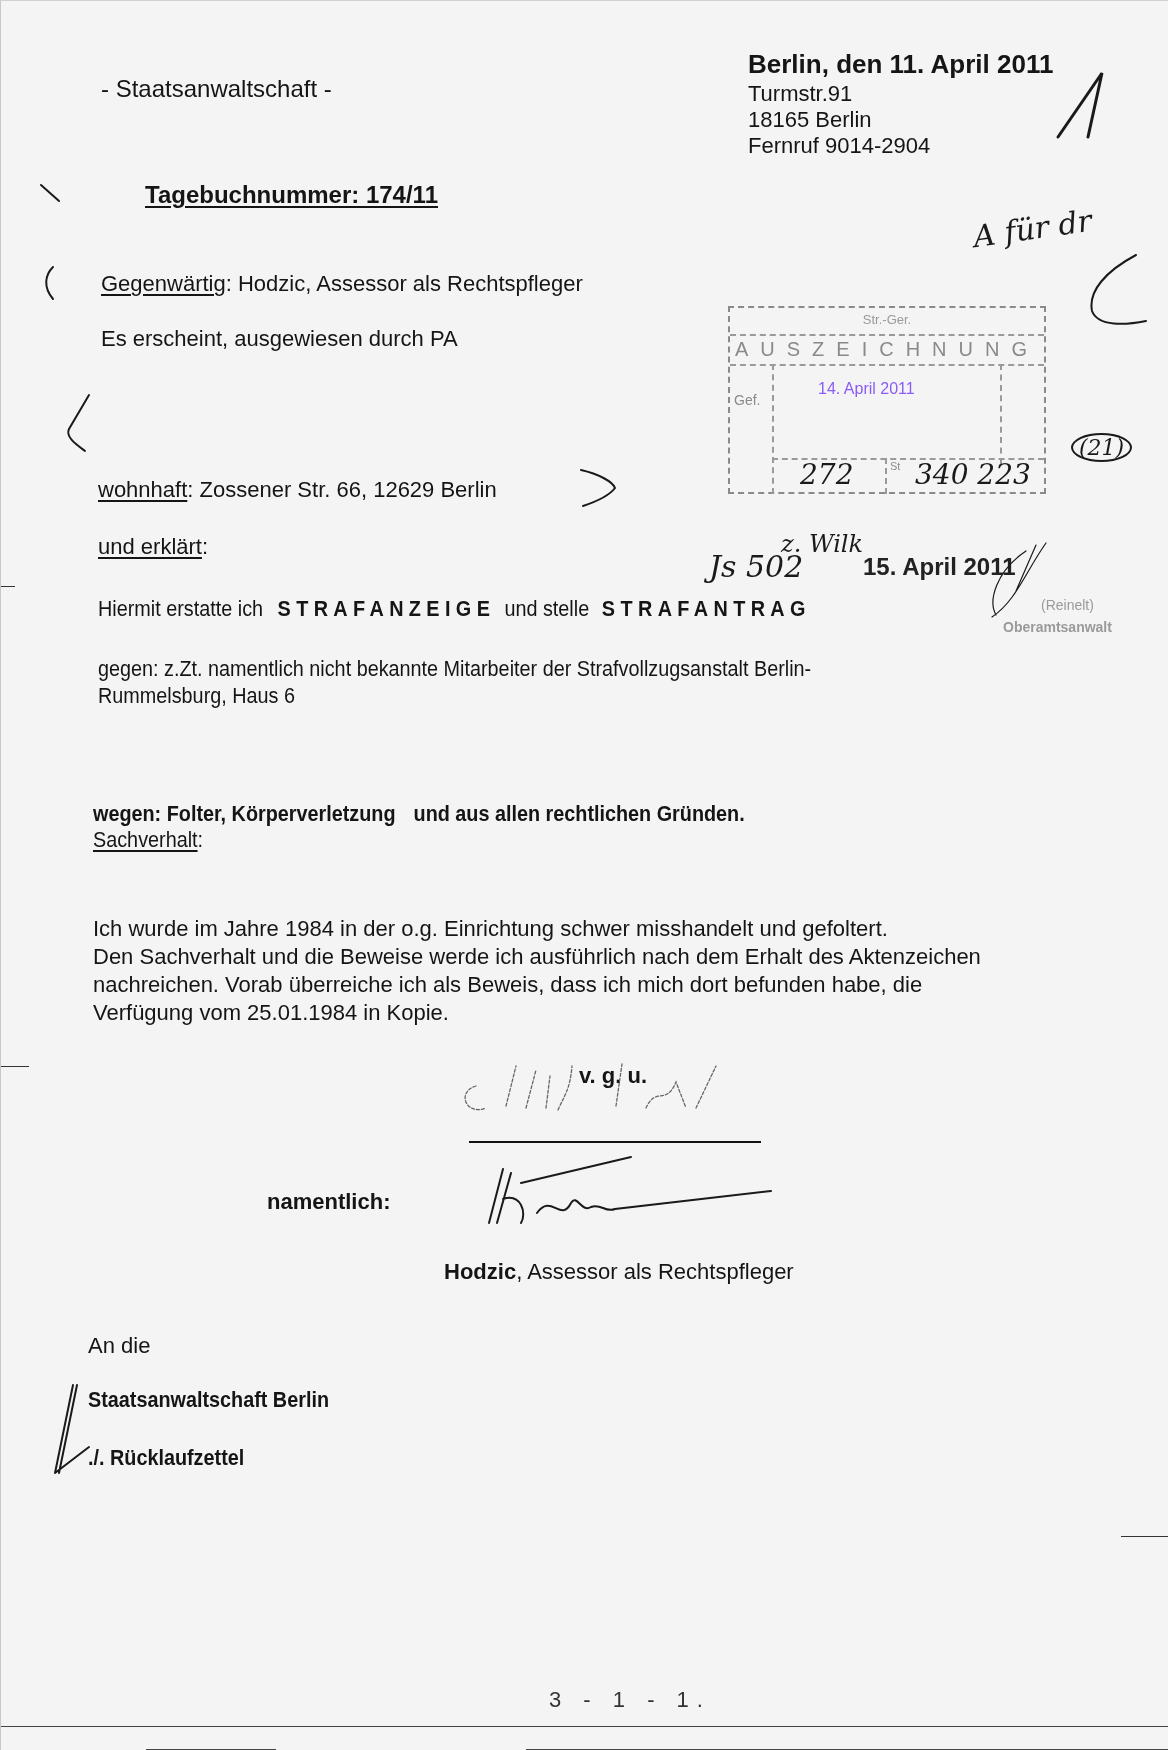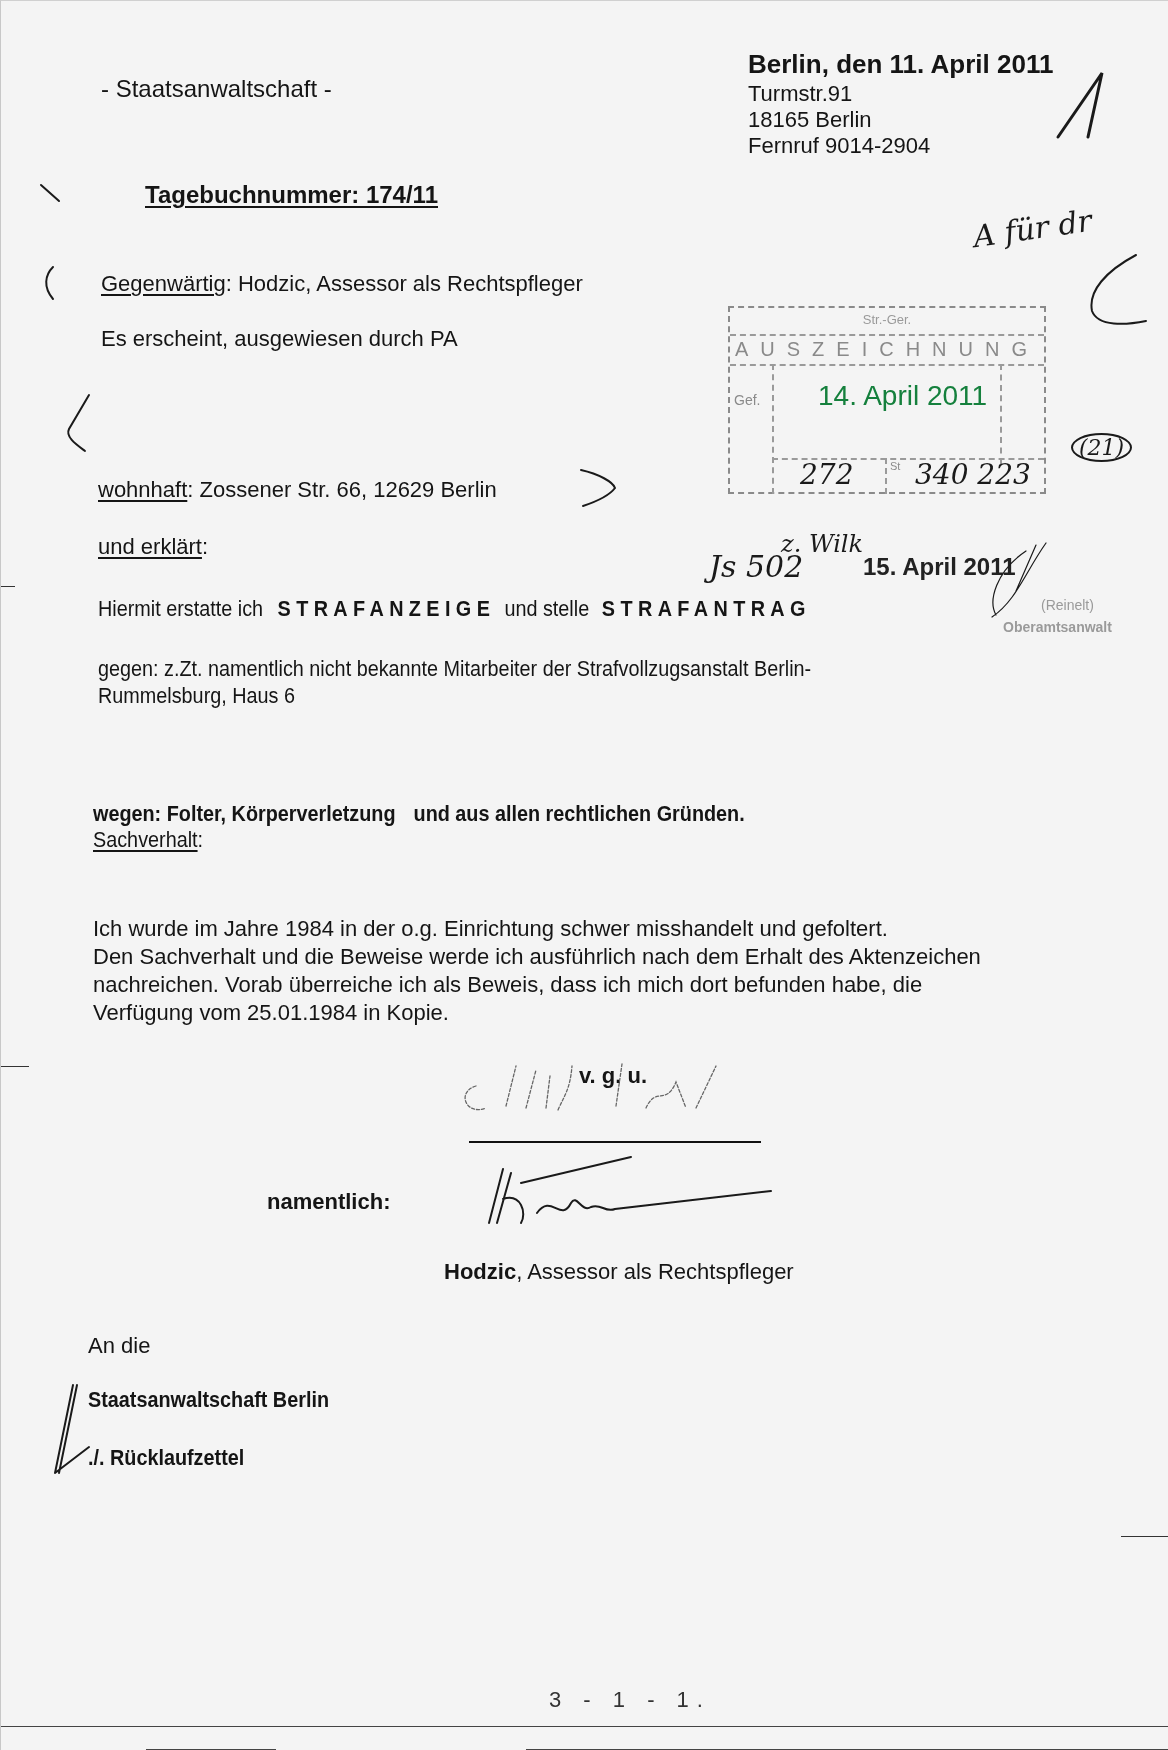--- a/index.html
+++ b/index.html
@@ -67,21 +67,21 @@
   <div class="t f22" style="left:100px; top:325px;">Es erscheint, ausgewiesen durch PA</div>
 
   <div class="stamp">
     <div class="row1">Str.-Ger.</div>
     <div class="row2">AUSZEICHNUNG</div>
     <div class="vl" style="left:42px; top:56px; height:130px;"></div>
     <div class="vl" style="left:270px; top:56px; height:100px;"></div>
     <div class="hl" style="left:42px; top:150px; right:0;"></div>
     <div class="vl" style="left:155px; top:150px; height:36px;"></div>
     <div class="lbl" style="left:4px; top:84px;">Gef.</div>
-    <div class="t" style="left:88px; top:72px; font-size:28px; color:#15803d;">14. April 2011</div>
+    <div class="t" style="left:88px; top:72px; font-size:16px; color:#8b5cf6;">14. April 2011</div>
     <div class="lbl" style="left:160px; top:152px; font-size:11px;">St</div>
     <div class="t hand" style="left:70px; top:150px; font-size:28px;">272</div>
     <div class="t hand" style="left:185px; top:150px; font-size:28px;">340 223</div>
   </div>
 
   <div class="t hand" style="left:1070px; top:432px; font-size:22px; border:2px solid #1a1a1a; border-radius:50%; padding:0 6px;">(21)</div>
 
   <svg class="ink" style="left:48px; top:392px;" width="50" height="60">
     <path d="M40 2 L20 36 C16 44 28 52 36 58"></path>
   </svg>

